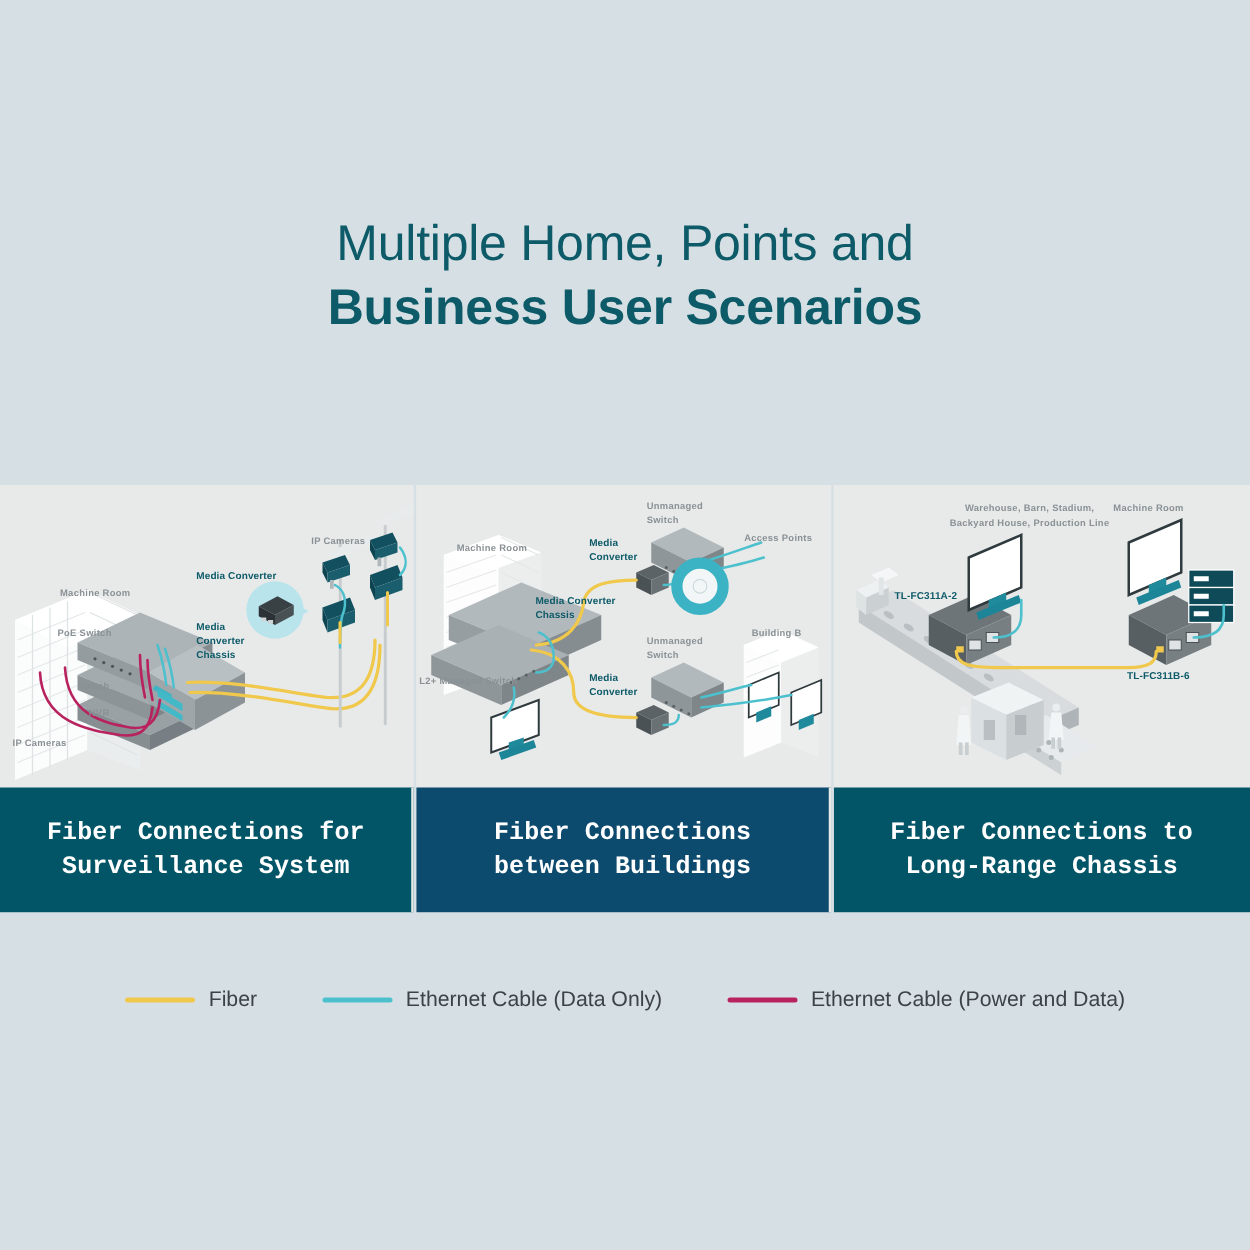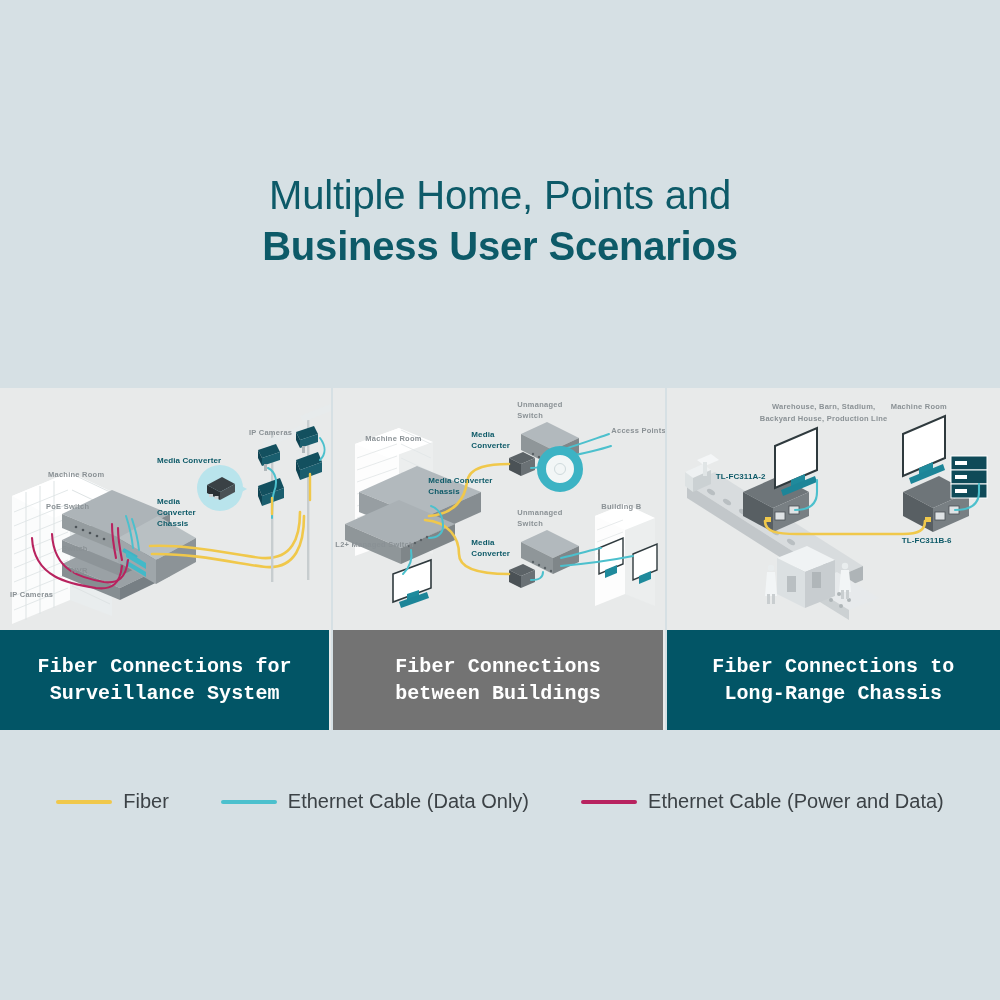--- a/index.html
+++ b/index.html
@@ -67,21 +67,21 @@
     display:flex; align-items:center; justify-content:center;
     gap:0px;
   }
   .legend-item{ display:flex; align-items:center; }
   .legend-item + .legend-item{ margin-left:52px; }
   .legend-swatch{
     width:56px; height:4px; border-radius:2px; margin-right:11px;
     display:inline-block;
   }
   .legend-label{
-    font-size:20px; color:#3c4246; font-weight:400; white-space:nowrap;
+    font-size:17px; color:#3c4246; font-weight:400; white-space:nowrap;
   }
 
   
   .lbl{
     position:absolute;
     font-size:7.5px;
     color:#8a9195;
     font-weight:700;
     letter-spacing:0.25px;
     line-height:10px;
@@ -413,29 +413,29 @@
       <div style="position:absolute;left:221px;top:75px;width:12px;height:12px;border-radius:50%;border:1px solid #cfdadc;"></div>
 
       <div class="lbl" style="left:32px;  top:46px;">Machine Room</div>
       <div class="lbl" style="left:2px;   top:152px;">L2+ Managed Switch</div>
       <div class="lbl dark" style="left:95px; top:88px;">Media Converter</div>
       <div class="lbl dark" style="left:95px; top:99px;">Chassis</div>
       <div class="lbl" style="left:184px; top:12px;">Unmanaged</div>
       <div class="lbl" style="left:184px; top:23px;">Switch</div>
       <div class="lbl dark" style="left:138px; top:42px;">Media</div>
       <div class="lbl dark" style="left:138px; top:53px;">Converter</div>
-      <div class="lbl" style="left:262px; top:38px;margin-left:16px;">Access Points</div>
+      <div class="lbl" style="left:262px; top:38px;">Access Points</div>
       <div class="lbl" style="left:184px; top:120px;">Unmanaged</div>
       <div class="lbl" style="left:184px; top:131px;">Switch</div>
       <div class="lbl dark" style="left:138px; top:150px;">Media</div>
       <div class="lbl dark" style="left:138px; top:161px;">Converter</div>
       <div class="lbl" style="left:268px; top:114px;">Building B</div>
     </div>
 
-    <div class="caption" style="background: #737373;">
+    <div class="caption" style="background: #0c4a6e;">
       <div class="ctext">
         <div>Fiber Connections</div>
         <div>between Buildings</div>
       </div>
     </div>
   </div>
 
   <div class="panel" style="background: rgb(232, 234, 234);">
     <div class="scene">
 

